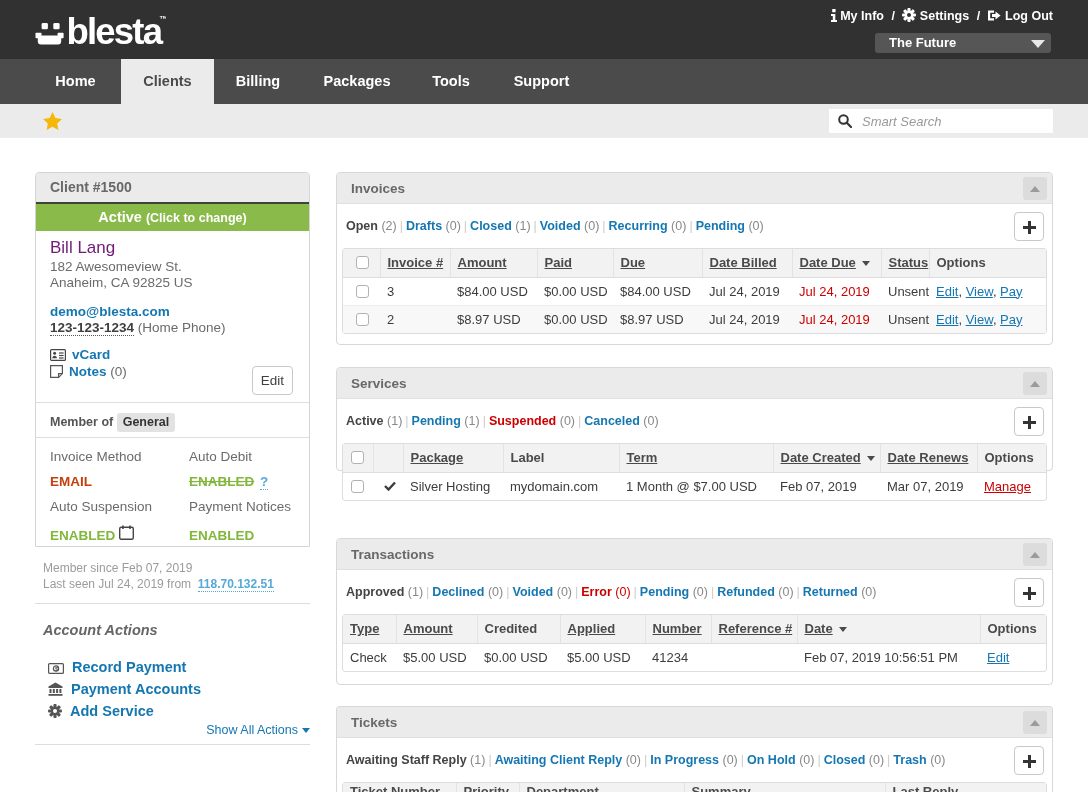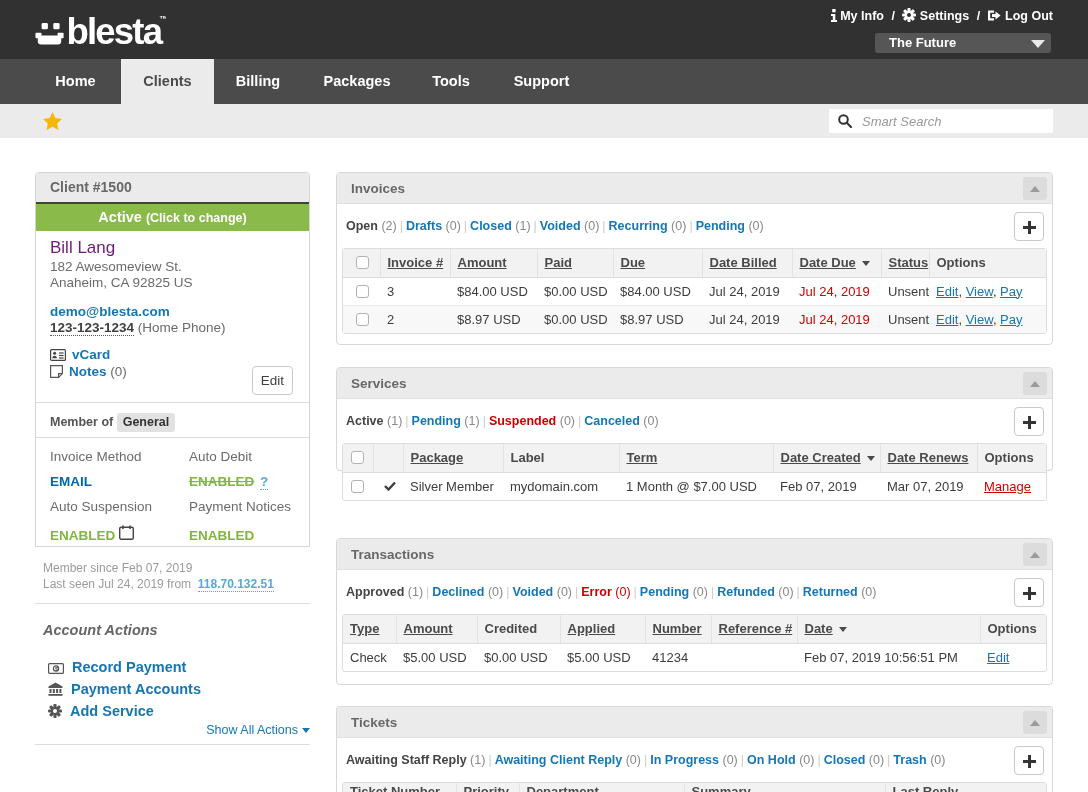--- a/index.html
+++ b/index.html
@@ -64,21 +64,21 @@
 .cphone { font-size:13.5px; margin-top:1px; color:#6b6b6b; }
 .cphone b { color:#3f3f3f; border-bottom:1px dotted #555; }
 .ilink { margin-top:6px; font-size:13.5px; color:#6b6b6b; }
 .ilink a { color:#1577b2; font-weight:bold; }
 .ilink svg { vertical-align:-2px; margin-right:6px; }
 .editbtn { position:absolute; right:16px; bottom:7px; width:41px; height:29px; border:1px solid #c9c9c9; border-radius:4px; background:#fff; text-align:center; line-height:27px; font-size:13.5px; color:#3f3f3f; }
 .member { border-top:1px solid #ddd; height:35px; line-height:35px; padding-top:2px; padding-left:14px; font-size:12.5px; font-weight:bold; color:#555; }
 .badge { background:#e2e2e2; border-radius:3px; padding:2px 6px 3px; color:#333; }
 .settings { border-top:1px solid #ddd; height:109px; position:relative; font-size:13.5px; }
 .settings .lbl { position:absolute; color:#6b6b6b; }
-.settings .val { position:absolute; font-weight:bold; color:#0369a1; }
+.settings .val { position:absolute; font-weight:bold; color:#c2410c; }
 .grn { color:#81b73b; }
 .settings .val.grn { color:#81b73b; }
 .settings .val.blu-l { color:#55a9d6; }
 .blu-l { color:#55a9d6; }
 .meta { margin:13px 0 0 8px; font-size:12px; color:#9b9b9b; line-height:16px; }
 .meta a { color:#55a9d6; font-weight:bold; border-bottom:1px dotted #55a9d6; }
 .shr { border:none; border-top:1px solid #ddd; margin:0; }
 .aa-h { font-size:14.5px; font-weight:bold; font-style:italic; color:#666; }
 .aa-list { list-style:none; }
 .aa-list li { height:22px; line-height:22px; }
@@ -323,21 +323,21 @@
             <th><u>Date Renews</u></th>
             <th>Options</th>
     </tr>
         </thead>
     <tbody>
       <tr>
             <td style="padding-left:8px"><span class="cb"></span></td>
             <td style="padding-left:11px"><svg width="12" height="10" viewBox="0 0 12 10">
                 <path d="M1 5 l3.5 3.5 L11 1.5" fill="none" stroke="#3c3c3c" stroke-width="2.4"></path>
               </svg></td>
-            <td>Silver Member</td>
+            <td>Silver Hosting</td>
             <td>mydomain.com</td>
             <td>1 Month @ $7.00 USD</td>
             <td>Feb 07, 2019</td>
             <td>Mar 07, 2019</td>
             <td><a class="red">Manage</a></td>
           </tr>
     </tbody>
   </table>
   </div>
 </div>

